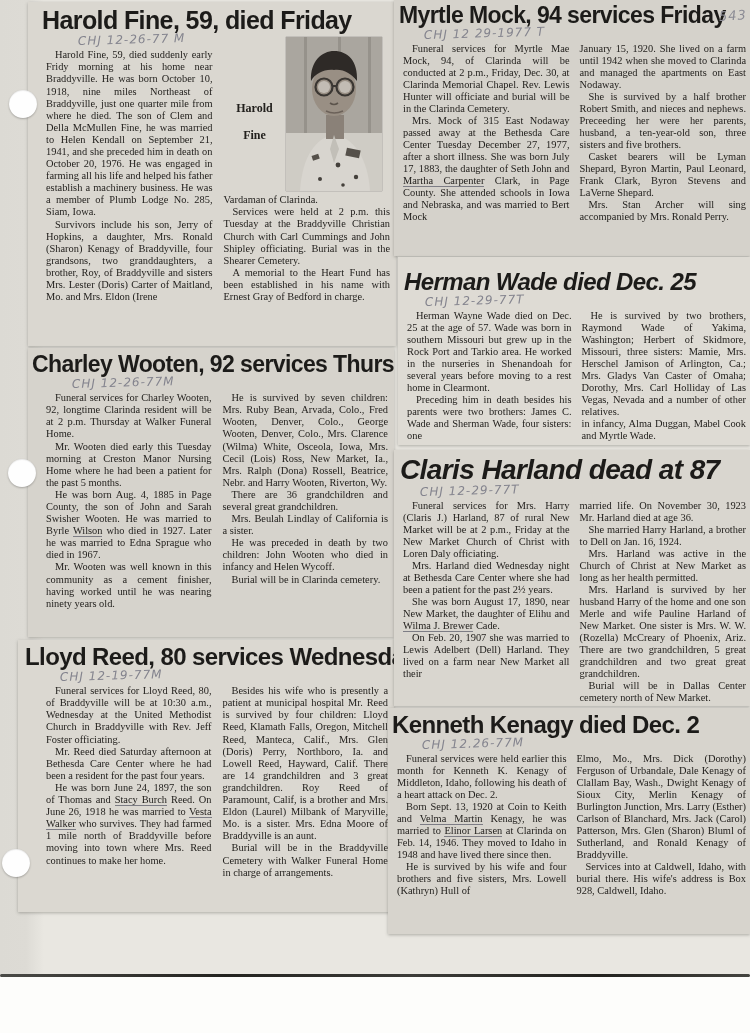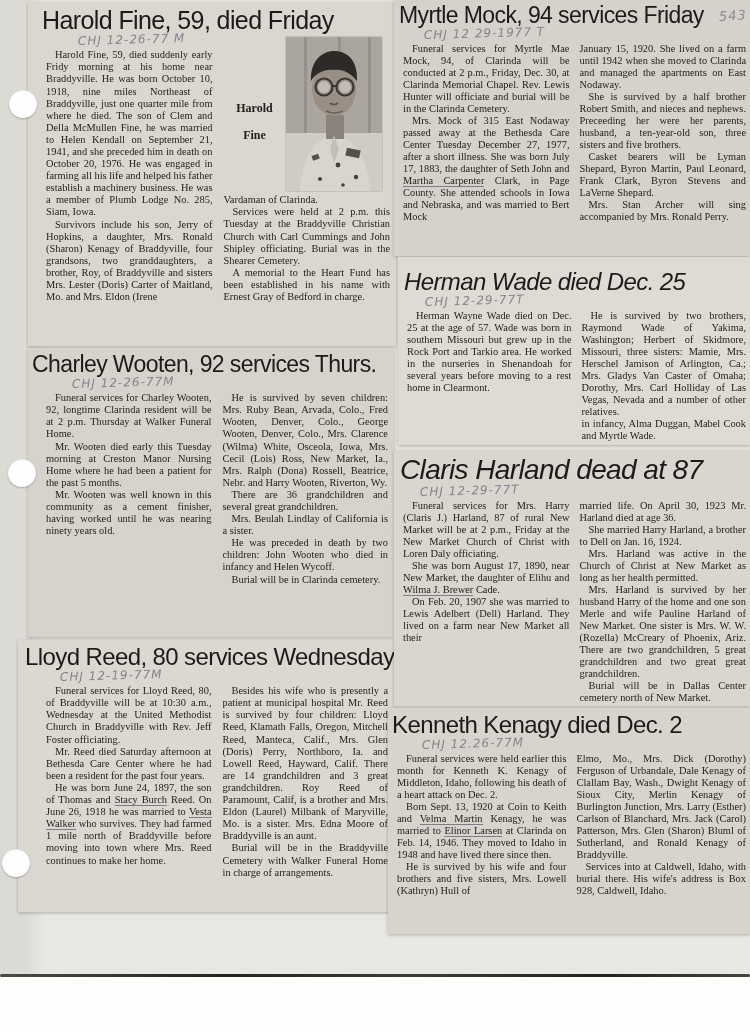--- a/index.html
+++ b/index.html
@@ -17,21 +17,21 @@
     position:absolute; width:28px; height:28px; border-radius:50%;
     background:#fefefe; box-shadow:0 1px 2px rgba(0,0,0,.25), inset 0 1px 1px rgba(0,0,0,.08);
     z-index:30;
   }
   .clipping {
     position:absolute; overflow:hidden;
     box-shadow:0 1px 3px rgba(60,60,55,.35);
     color:#24221f;
   }
   .headline {
-    font-family:"Liberation Sans", sans-serif; font-weight:normal; color:#1c1b19;
+    font-family:"Liberation Sans", sans-serif; font-weight:bold; color:#1c1b19;
     letter-spacing:-0.6px; white-space:nowrap; line-height:1.05;
   }
   .headline.it { font-style:italic; }
   .handnote {
     font-family:"DejaVu Sans", sans-serif; font-style:italic;
     color:#84848e; letter-spacing:1px; font-size:12px;
     transform:rotate(-1.6deg); transform-origin:left center;
     height:14px; white-space:nowrap;
   }
   .corner-note {
@@ -143,20 +143,21 @@
     </div>
   </div>
 
   <div class="clipping" id="c-wooten">
     <div class="headline">Charley Wooten, 92 services Thurs.</div>
     <div class="handnote">CHJ 12-26-77M</div>
     <div class="cols">
       <div class="col">
         <p class="bp">Funeral services for Charley Wooten, 92, longtime Clarinda resident will be at 2 p.m. Thursday at Walker Funeral Home.</p>
         <p class="bp">Mr. Wooten died early this Tuesday morning at Creston Manor Nursing Home where he had been a patient for the past 5 months.</p>
+        <p class="bp"><span>He was born Aug. 4, 1885 in Page County, the son of John and Sarah Swisher Wooten. He was married to Byrle </span><span class="penc-u">Wilson</span><span> who died in 1927. Later he was married to Edna Sprague who died in 1967.</span></p>
         <p class="bp">Mr. Wooten was well known in this community as a cement finisher, having worked until he was nearing ninety years old.</p>
       </div>
       <div class="col">
         <p class="bp">He is survived by seven children: Mrs. Ruby Bean, Arvada, Colo., Fred Wooten, Denver, Colo., George Wooten, Denver, Colo., Mrs. Clarence (Wilma) White, Osceola, Iowa, Mrs. Cecil (Lois) Ross, New Market, Ia., Mrs. Ralph (Dona) Rossell, Beatrice, Nebr. and Harry Wooten, Riverton, Wy.</p>
         <p class="bp">There are 36 grandchildren and several great grandchildren.</p>
         <p class="bp">Mrs. Beulah Lindlay of California is a sister.</p>
         <p class="bp">He was preceded in death by two children: John Wooten who died in infancy and Helen Wycoff.</p>
         <p class="bp">Burial will be in Clarinda cemetery.</p>
       </div>
     </div>
@@ -195,39 +196,41 @@
     </div>
   </div>
   <div class="corner-note" style="left:719px; top:8px;">543</div>
 
   <div class="clipping" id="c-wade">
     <div class="headline it">Herman Wade died Dec. 25</div>
     <div class="handnote">CHJ 12-29-77T</div>
     <div class="cols">
       <div class="col">
         <p class="bp">Herman Wayne Wade died on Dec. 25 at the age of 57. Wade was born in southern Missouri but grew up in the Rock Port and Tarkio area. He worked in the nurseries in Shenandoah for several years before moving to a rest home in Clearmont.</p>
+        <p class="bp">Preceding him in death besides his parents were two brothers: James C. Wade and Sherman Wade, four sisters: one</p>
       </div>
       <div class="col">
         <p class="bp">He is survived by two brothers, Raymond Wade of Yakima, Washington; Herbert of Skidmore, Missouri, three sisters: Mamie, Mrs. Herschel Jamison of Arlington, Ca.; Mrs. Gladys Van Caster of Omaha; Dorothy, Mrs. Carl Holliday of Las Vegas, Nevada and a number of other relatives.</p>
         <p class="bp" style="text-indent:0;">in infancy, Alma Duggan, Mabel Cook and Myrtle Wade.</p>
       </div>
     </div>
   </div>
 
   <div class="clipping" id="c-harland">
     <div class="headline it">Claris Harland dead at 87</div>
     <div class="handnote">CHJ 12-29-77T</div>
     <div class="cols">
       <div class="col">
         <p class="bp">Funeral services for Mrs. Harry (Claris J.) Harland, 87 of rural New Market will be at 2 p.m., Friday at the New Market Church of Christ with Loren Daly officiating.</p>
+        <p class="bp">Mrs. Harland died Wednesday night at Bethesda Care Center where she had been a patient for the past 2½ years.</p>
         <p class="bp"><span>She was born August 17, 1890, near New Market, the daughter of Elihu and </span><span class="penc-u">Wilma J. Brewer</span><span> Cade.</span></p>
         <p class="bp">On Feb. 20, 1907 she was married to Lewis Adelbert (Dell) Harland. They lived on a farm near New Market all their</p>
       </div>
       <div class="col">
-        <p class="bp" style="text-indent:0;">married life. On April 30, 1923 Mr. Harland died at age 36.</p>
+        <p class="bp" style="text-indent:0;">married life. On November 30, 1923 Mr. Harland died at age 36.</p>
         <p class="bp">She married Harry Harland, a brother to Dell on Jan. 16, 1924.</p>
         <p class="bp">Mrs. Harland was active in the Church of Christ at New Market as long as her health permitted.</p>
         <p class="bp">Mrs. Harland is survived by her husband Harry of the home and one son Merle and wife Pauline Harland of New Market. One sister is Mrs. W. W. (Rozella) McCreary of Phoenix, Ariz. There are two grandchildren, 5 great grandchildren and two great great grandchildren.</p>
         <p class="bp">Burial will be in Dallas Center cemetery north of New Market.</p>
       </div>
     </div>
   </div>
 
   <div class="clipping" id="c-kenagy">
     <div class="headline">Kenneth Kenagy died Dec. 2</div>

